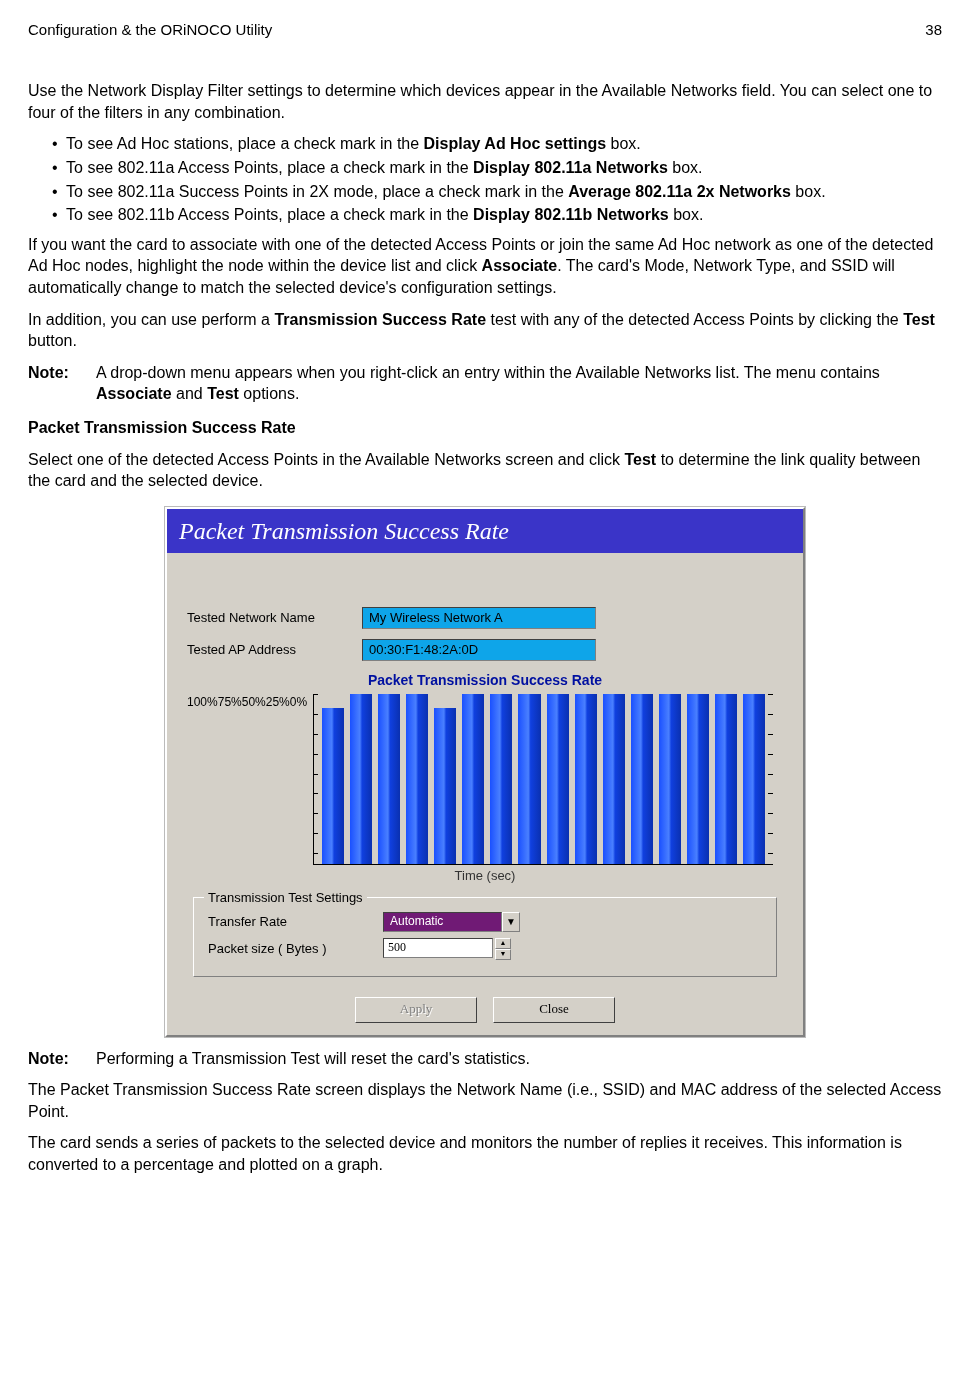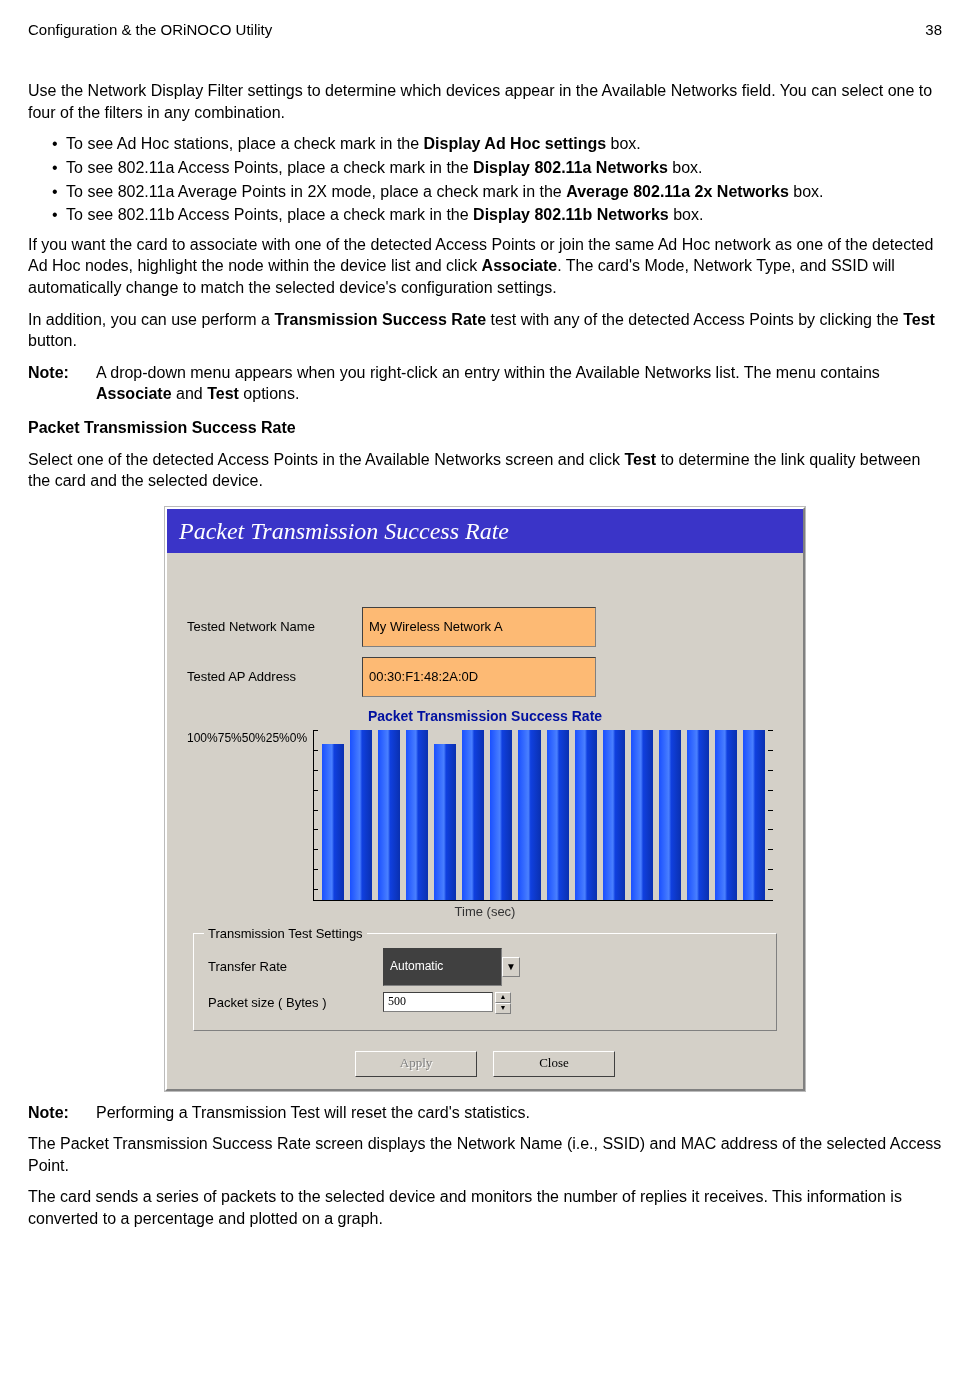--- a/index.html
+++ b/index.html
@@ -49,24 +49,24 @@
   color: #fff;
   font-family: "Times New Roman", serif;
   font-style: italic;
   font-size: 24px;
   padding: 6px 12px;
 }
 .dlg-body { padding: 10px 20px 6px 20px; margin-top: 44px; }
 .field-row { display: flex; align-items: center; margin-bottom: 10px; }
 .field-label { width: 175px; }
 .field-input {
-  background: #fdba74;
+  background: #0ea5e9;
   border: 1px solid #808080;
   border-top-color:#404040; border-left-color:#404040;
-  padding: 10px 6px;
+  padding: 1px 6px;
   height: 18px;
   font-family: Tahoma, Arial, sans-serif;
   font-size: 13px;
 }
 .w-long { width: 220px; }
 .w-short { width: 70px; }
 .avg-lbl { margin-left: 30px; margin-right: 12px; }
 .chart-title {
   text-align: center;
   color: #0010a0;
@@ -107,21 +107,21 @@
   position: relative;
 }
 .groupbox-title {
   position: absolute; top: -9px; left: 10px;
   background: #d4d0c8; padding: 0 4px; font-size: 13px;
 }
 .gb-row { display:flex; align-items:center; margin: 6px 0; }
 .gb-label { width: 175px; }
 .combo {
   display:inline-flex; align-items:center;
-  background:#404040; color:#fff; padding:9px 6px;
+  background:#701a75; color:#fff; padding:0 6px;
   border:1px solid #808080; border-top-color:#404040; border-left-color:#404040;
   width:105px; height:18px; font-size:12px;
 }
 .combo-btn {
   width:16px; height:18px; background:#d4d0c8;
   border:1px solid #fff; border-right-color:#808080; border-bottom-color:#808080;
   display:inline-flex; align-items:center; justify-content:center; font-size:10px;
 }
 .spin {
   display:inline-flex; align-items:stretch;
@@ -153,21 +153,21 @@
 <div class="header-row">
   <span>Configuration &amp; the ORiNOCO Utility</span>
   <span>38</span>
 </div>
 
 <p>Use the Network Display Filter settings to determine which devices appear in the Available Networks field. You can select one to four of the filters in any combination.</p>
 
 <ul class="bullets">
   <li><span>To see Ad Hoc stations, place a check mark in the </span><b>Display Ad Hoc settings</b><span> box.</span></li>
   <li><span>To see 802.11a Access Points, place a check mark in the </span><b>Display 802.11a Networks</b><span> box.</span></li>
-  <li><span>To see 802.11a Average Points in 2X mode, place a check mark in the </span><b>Average 802.11a 2x Networks</b><span> box.</span></li>
+  <li><span>To see 802.11a Success Points in 2X mode, place a check mark in the </span><b>Average 802.11a 2x Networks</b><span> box.</span></li>
   <li><span>To see 802.11b Access Points, place a check mark in the </span><b>Display 802.11b Networks</b><span> box.</span></li>
 </ul>
 
 <p>
   <span>If you want the card to associate with one of the detected Access Points or join the same Ad Hoc network as one of the detected Ad Hoc nodes, highlight the node within the device list and click </span><b>Associate</b><span>. The card's Mode, Network Type, and SSID will automatically change to match the selected device's configuration settings.</span>
 </p>
 
 <p>
   <span>In addition, you can use perform a </span><b>Transmission Success Rate</b><span> test with any of the detected Access Points by clicking the </span><b>Test</b><span> button.</span>
 </p>

